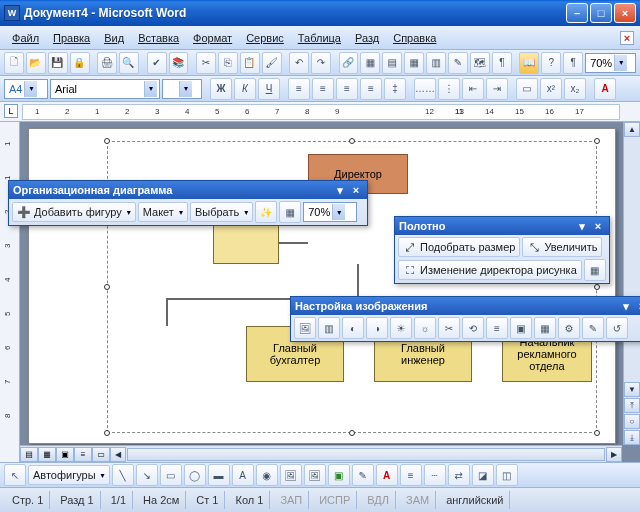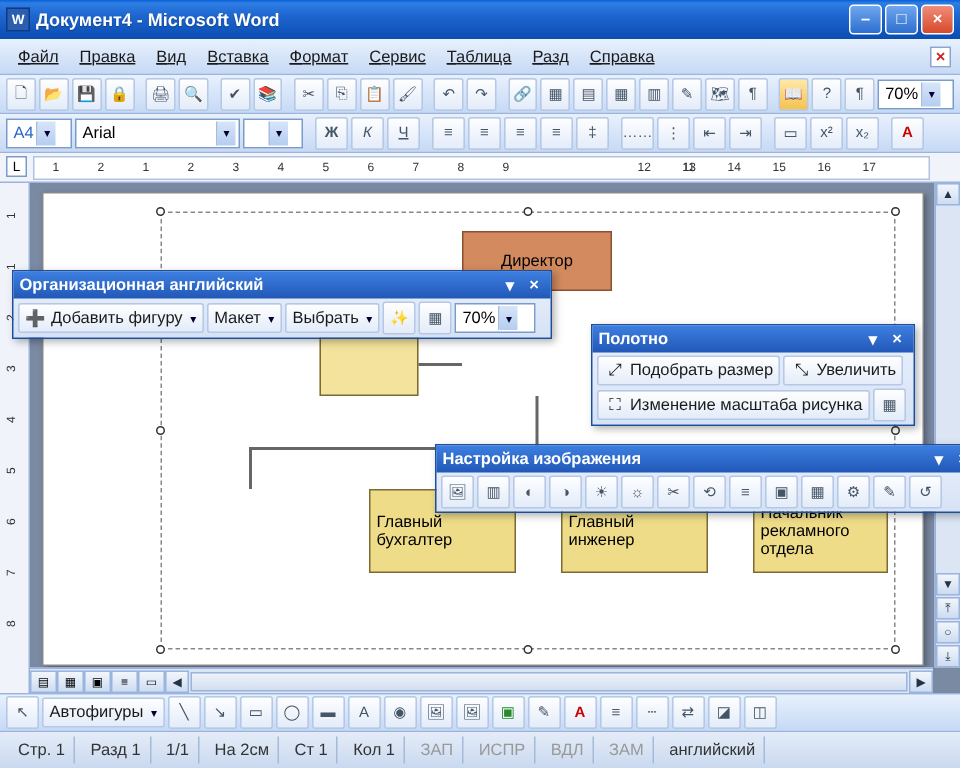--- a/index.html
+++ b/index.html
@@ -26,21 +26,21 @@
   .ruler { height: 20px; background:#f0f4fa; border-bottom:1px solid #9ab4dd; position:relative; overflow:hidden; }
   .ruler .tab { position:absolute; left:4px; top:2px; width:14px;height:14px; border:1px solid #7a9cc9; background:#fff; font-size:9px; display:flex;align-items:center;justify-content:center;}
   .ruler-track { position:absolute; left:22px; right:20px; top:2px; height:16px; background:#fff; border:1px solid #b0c4e2; }
   .ruler-track .num { position:absolute; top:2px; font-size:8px; color:#333; }
   .workarea { position:absolute; top: 122px; left:0; right:0; bottom: 50px; background:#7a8aa3; overflow:hidden; }
   .vruler { position:absolute; left:0; top:0; bottom:0; width:20px; background:#f0f4fa; border-right:1px solid #9ab4dd; }
   .vruler .num { position:absolute; left:3px; font-size:8px; color:#333; transform: rotate(-90deg); transform-origin:left top; }
   .page { position:absolute; left:28px; top:6px; width:588px; height:316px; background:#fff; border:1px solid #888; box-shadow: 2px 2px 4px rgba(0,0,0,.3); }
   .canvas { position:absolute; left:78px; top:12px; width:490px; height:292px; border:1px dashed #888; background:#fff; }
   .canvas .h { position:absolute; width:6px; height:6px; background:#fff; border:1px solid #333; border-radius:50%; }
-  .node { position:absolute; border:1px solid #7a6a33; background:#eedc88; display:flex; align-items:center; justify-content:center; padding:2px 4px; font-size:11px; }
+  .node { position:absolute; border:1px solid #7a6a33; background:#eedc88; display:flex; align-items:center; justify-content:center; text-align:center; padding:2px 4px; font-size:11px; }
   .node.top { background:#d28a5e; border-color:#8a5030; }
   .conn { position:absolute; background:#666; }
   .floatwin { position:absolute; border:1px solid #1a4fa0; box-shadow: 2px 2px 5px rgba(0,0,0,.3); background:linear-gradient(#eaf1fc,#d6e2f5); }
   .floatwin .fw-title { height:18px; background: linear-gradient(#3d7fe0,#2158b8); color:#fff; font-weight:bold; display:flex; align-items:center; padding:0 4px; font-size:11px; }
   .fw-title .sp { flex:1; }
   .fw-title .fwbtn { width:14px; height:13px; margin-left:2px; display:flex;align-items:center;justify-content:center; color:#fff; }
   .fw-body { padding:2px 3px; display:flex; align-items:center; gap:2px; flex-wrap:wrap; }
   .fwbtn2 { height:20px; background:linear-gradient(#fefeff,#e3ecf9); border:1px solid #b5c8e6; border-radius:2px; display:flex;align-items:center; padding:0 4px; gap:3px; font-size:11px; color:#1a1a1a; }
   .fwbtn2 .ic { width:14px;height:14px; display:flex;align-items:center;justify-content:center; }
   .small-dd::after { content:"▾"; font-size:8px; margin-left:2px; color:#003; }
@@ -241,21 +241,21 @@
       <div class="vb">▭</div>
     </div>
     <div class="sbtn">◀</div>
     <div style="flex:1; height:13px; background:linear-gradient(#eef3fb,#d2deef); border:1px solid #9ab4dd; margin:0 1px;"></div>
     <div class="sbtn">▶</div>
   </div>
 </div>
 
 <div class="floatwin" style="left:8px; top:180px; width:360px;">
   <div class="fw-title">
-    <span>Организационная английский</span>
+    <span>Организационная диаграмма</span>
     <span class="sp"></span>
     <span class="fwbtn">▾</span>
     <span class="fwbtn">×</span>
   </div>
   <div class="fw-body">
     <div class="fwbtn2 small-dd">
         <span class="ic">➕</span>
         <span>Добавить фигуру</span>
       </div>
     <div class="fwbtn2 small-dd">
@@ -284,21 +284,21 @@
     <div class="fwbtn2">
         <span class="ic">⤢</span>
         <span>Подобрать размер</span>
       </div>
     <div class="fwbtn2">
         <span class="ic">⤡</span>
         <span>Увеличить</span>
       </div>
     <div class="fwbtn2">
         <span class="ic">⛶</span>
-        <span>Изменение масштаба рисунка</span>
+        <span>Изменение директора рисунка</span>
       </div>
     <div class="tb">▦</div>
   </div>
 </div>
 
 <div class="floatwin" style="left:290px; top:296px; width:364px;">
   <div class="fw-title">
     <span>Настройка изображения</span>
     <span class="sp"></span>
     <span class="fwbtn">▾</span>

